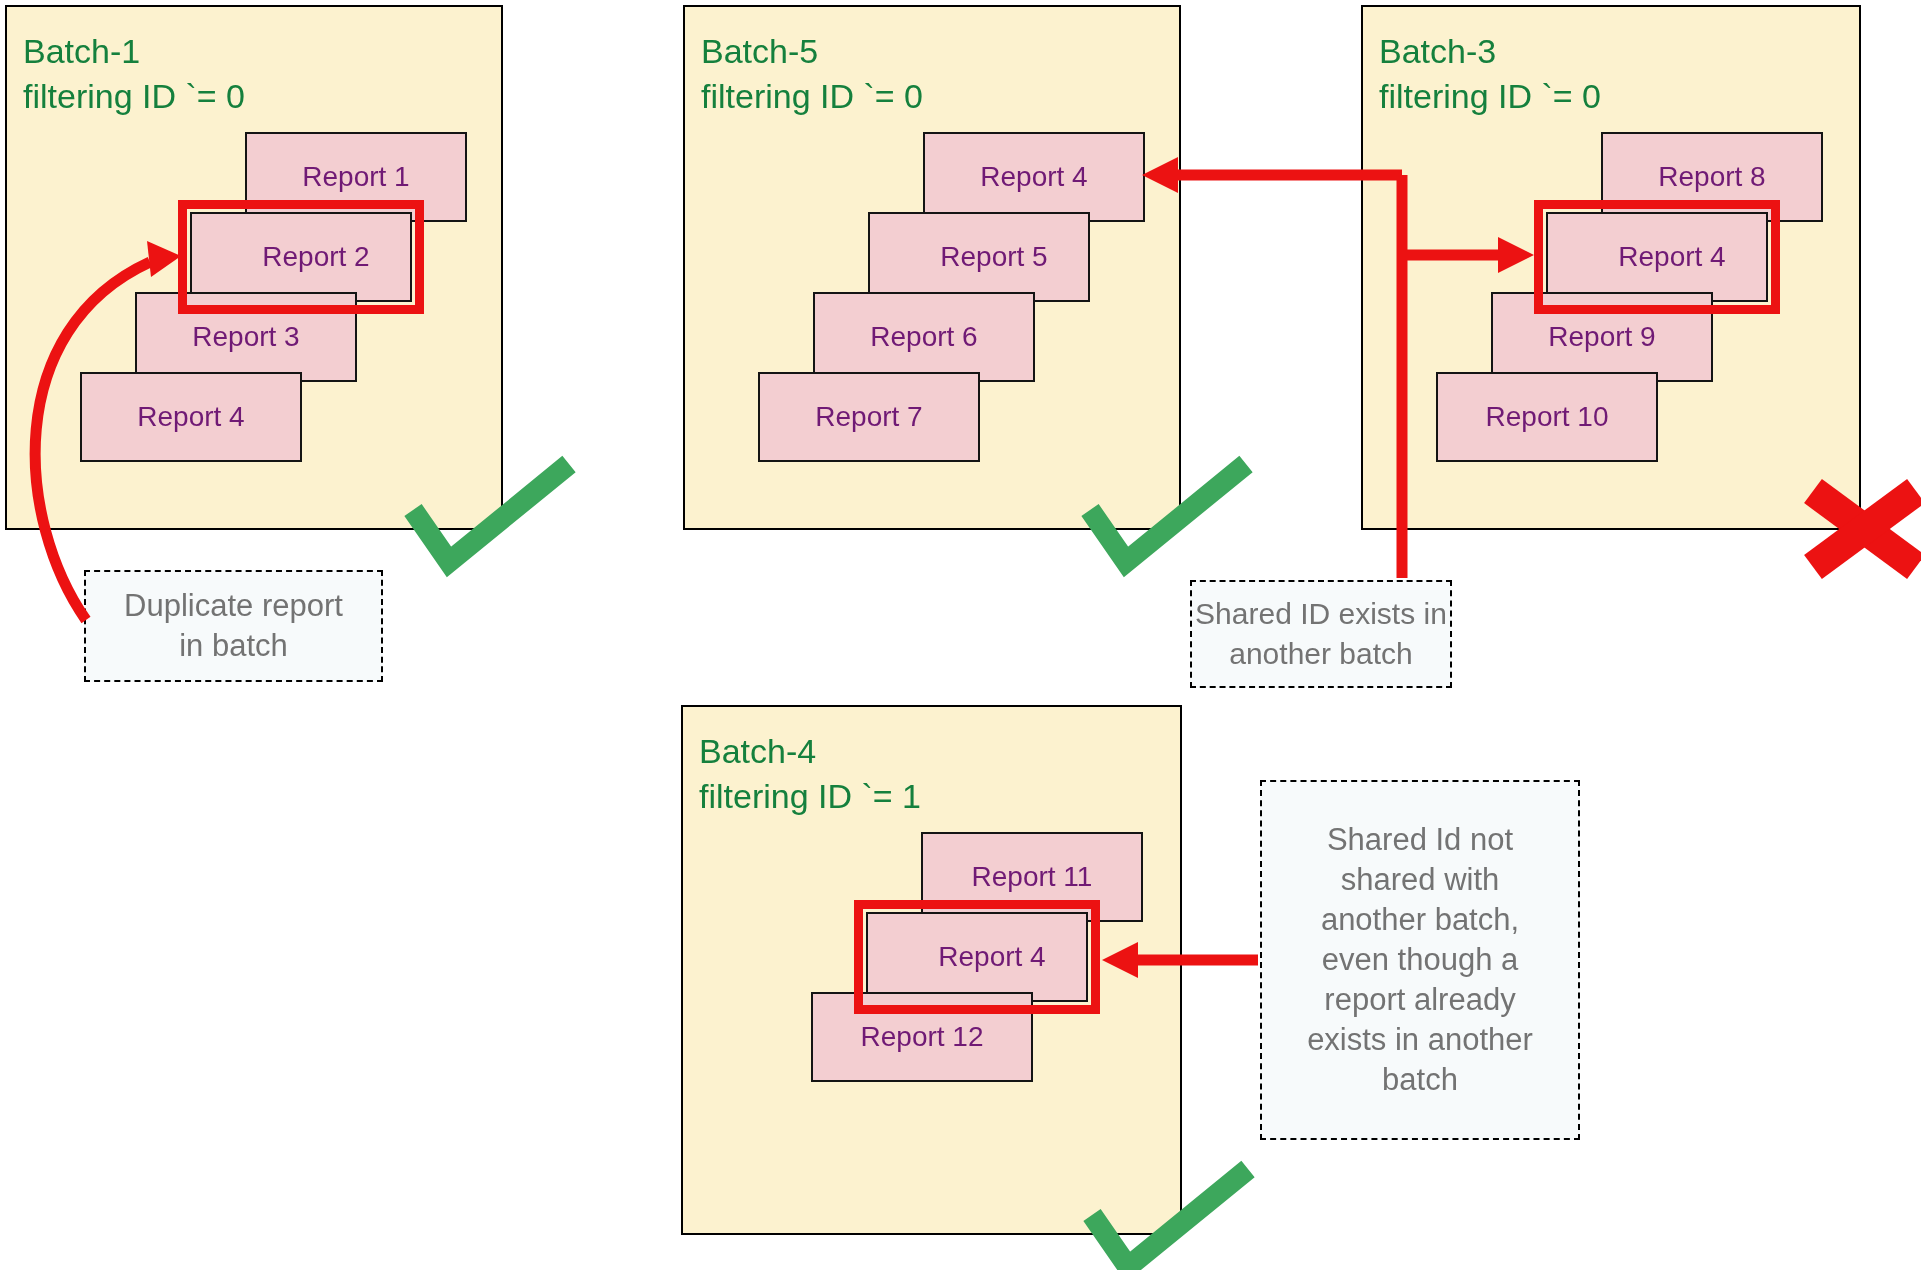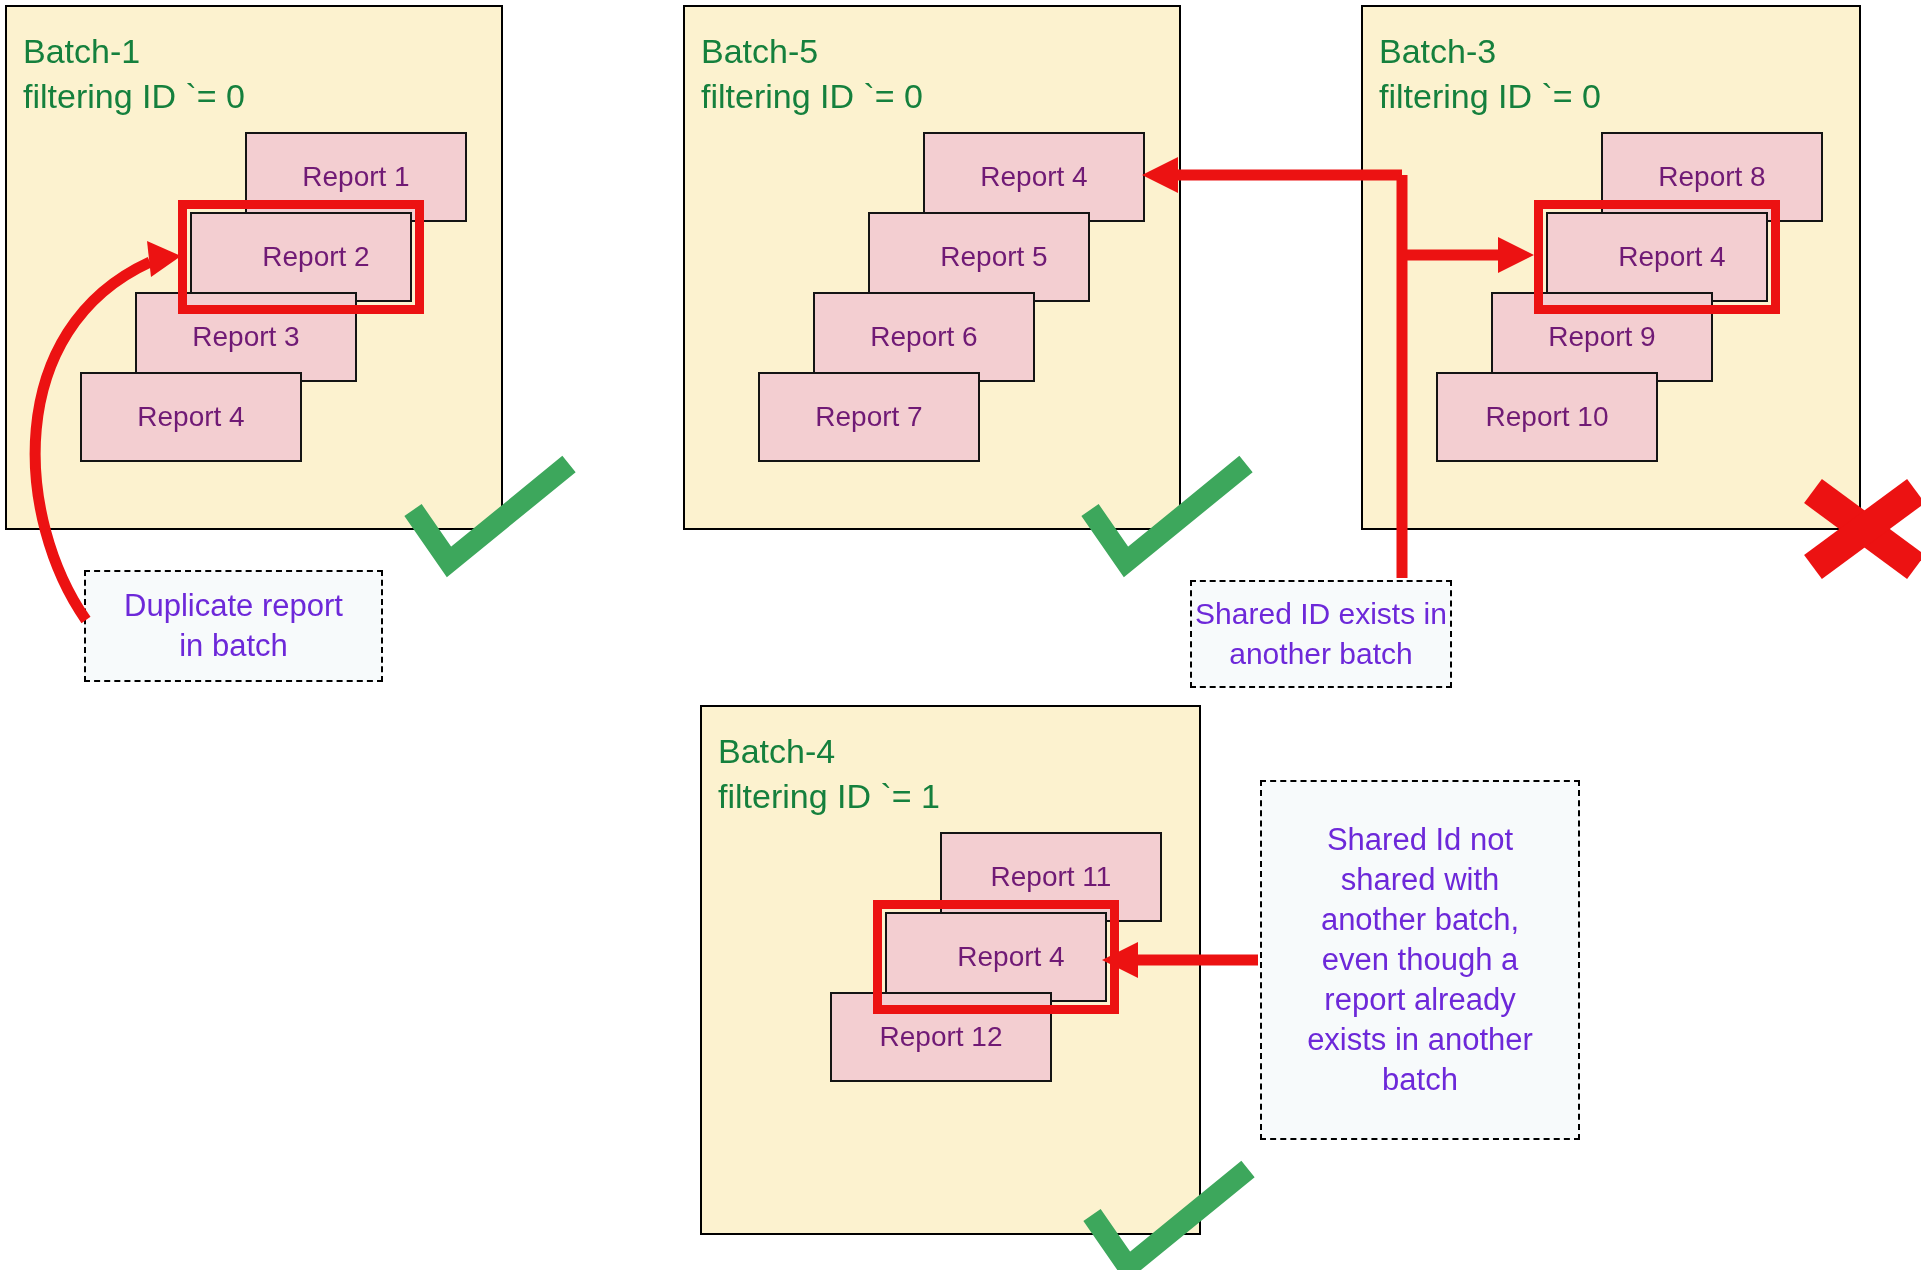--- a/index.html
+++ b/index.html
@@ -16,21 +16,21 @@
   .pos0{left:238px;top:125px;}
   .pos1{left:183px;top:205px;padding-left:30px;}
   .pos2{left:128px;top:285px;}
   .pos3{left:73px;top:365px;}
 
   .hlbox{position:absolute;left:171px;top:193px;width:246px;height:114px;
          border:9px solid #EC1212;background:transparent;}
 
   .note{position:absolute;background:#F7FAFB;border:2px dashed #000;
         display:flex;align-items:center;justify-content:center;
-        text-align:center;color:#6d28d9;z-index:3;}
+        text-align:center;color:#737373;z-index:3;}
   .note-duplicate{left:84px;top:570px;width:299px;height:112px;font-size:31px;line-height:40px;padding:0 24px;}
   .note-shared-exists{left:1190px;top:580px;width:262px;height:108px;font-size:30px;line-height:40px;padding:0 2px;}
   .note-shared-not{left:1260px;top:780px;width:320px;height:360px;font-size:31px;line-height:40px;padding:0 26px;}
 
   #overlay{position:absolute;left:0;top:0;z-index:5;pointer-events:none;}
 </style>
 </head>
 <body>
 
 <div id="canvas">
@@ -63,21 +63,21 @@
       <div>Batch-3</div>
       <div>filtering ID `= 0</div>
     </div>
     <div class="card pos0">Report 8</div>
     <div class="card pos1">Report 4</div>
     <div class="card pos2">Report 9</div>
     <div class="card pos3">Report 10</div>
     <div class="hlbox"></div>
   </div>
 
-  <div class="batch" style="left:700px;top:705px;width:501px;height:530px;">
+  <div class="batch" style="left:681px;top:705px;width:501px;height:530px;">
     <div class="batch-title">
       <div>Batch-4</div>
       <div>filtering ID `= 1</div>
     </div>
     <div class="card pos0">Report 11</div>
     <div class="card pos1">Report 4</div>
     <div class="card pos2">Report 12</div>
     <div class="hlbox"></div>
   </div>
 

